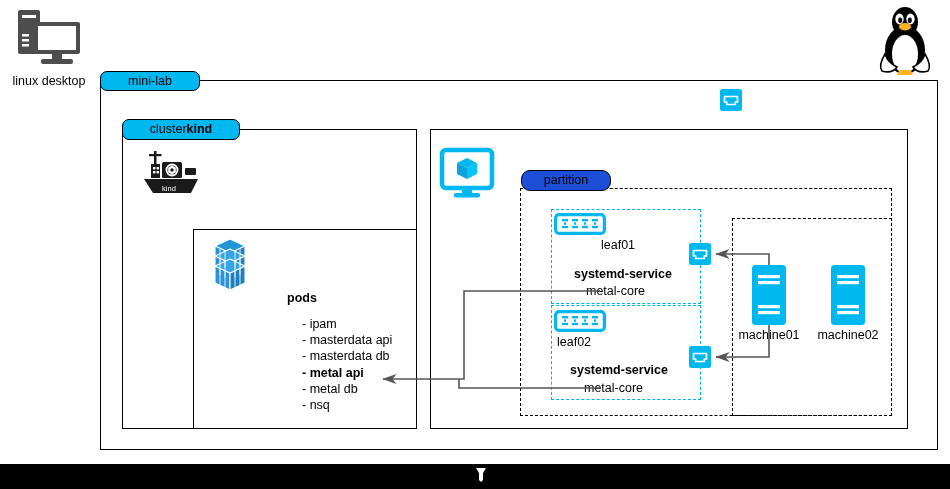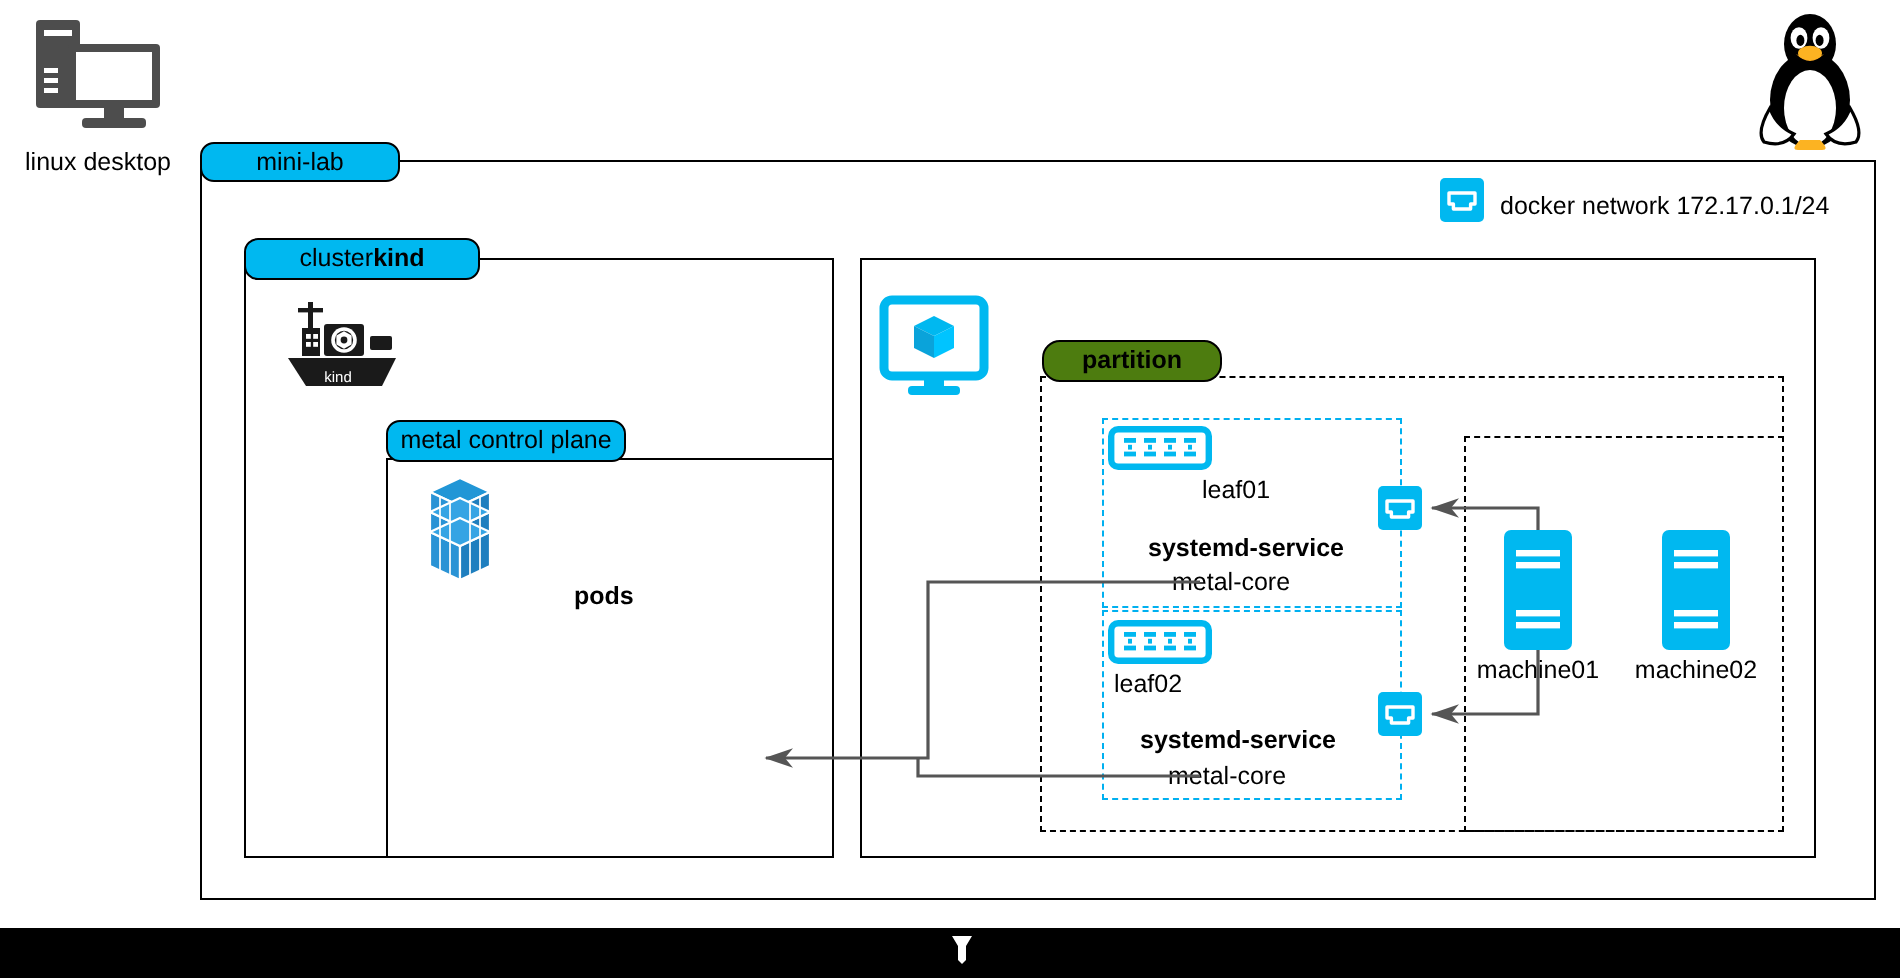--- a/index.html
+++ b/index.html
@@ -23,25 +23,24 @@
     display:flex;align-items:center;justify-content:center;
     font-size:12.5px;line-height:1;color:#000;
     padding:0 10px;white-space:nowrap;
   }
   .tab b{font-weight:bold;}
   .tab .lead{font-weight:normal;}
   .tab.bold{font-weight:bold;}
 
   
   .pill{
-    background:#4d7c0f;border:1.5px solid #000;border-radius:9px;
+    background:#1d4ed8;border:1.5px solid #000;border-radius:9px;
     display:flex;align-items:center;justify-content:center;
     font-size:12.5px;line-height:1;color:#000;white-space:nowrap;
     padding:0 9px;
-    font-weight:bold;
   }
 
   .txt{font-size:12.5px;line-height:15px;white-space:nowrap;}
   .txt.b{font-weight:bold;}
   .txt.c{text-align:center;}
 
   .podlist{font-size:12.5px;line-height:16.2px;white-space:nowrap;}
   .podlist div.bold{font-weight:bold;}
 
   svg{display:block;overflow:visible;}
@@ -86,21 +85,20 @@
 
   <div class="abs frame" style="left:100px;top:80px;width:838px;height:370px;"></div>
   <div class="abs tab" style="left:100px;top:71px;width:100px;height:20px;">mini-lab</div>
 
   <div class="abs" style="left:720px;top:89px;width:22px;height:22px;">
     <svg width="22" height="22" viewBox="0 0 22 22">
       <rect x="0" y="0" width="22" height="22" rx="2.5" fill="#00b8f0"></rect>
       <path d="M4.5 7.5 h13 v5.5 l-2.2 0 v2.5 h-8.6 v-2.5 l-2.2 0z" fill="none" stroke="#fff" stroke-width="1.7" stroke-linejoin="round"></path>
     </svg>
   </div>
-  <div class="abs txt" style="left:750px;top:96px;">docker network 172.17.0.1/24</div>
 
   <div class="abs frame" style="left:122px;top:129px;width:295px;height:300px;"></div>
   <div class="abs tab" style="left:122px;top:119px;width:118px;height:21px;">
     <span class="lead">cluster </span>
       <b>kind</b>
   </div>
 
   <div class="abs" style="left:140px;top:148px;width:72px;height:52px;">
     <svg width="72" height="52" viewBox="0 0 72 52">
       <rect x="14" y="3" width="2.5" height="14" fill="#1a1a1a"></rect>
@@ -115,21 +113,20 @@
       <circle cx="32" cy="22" r="4.6" fill="#1a1a1a"></circle>
       <path d="M32 17.6 l3.8 2.2 v4.4 l-3.8 2.2 l-3.8 -2.2 v-4.4z" fill="#fff"></path>
       <circle cx="32" cy="22" r="1.7" fill="#1a1a1a"></circle>
       <rect x="45" y="20" width="11" height="7" rx="1" fill="#1a1a1a"></rect>
       <path d="M4 31 h54 l-7 14 h-38z" fill="#1a1a1a"></path>
       <text x="29" y="43" font-family="Liberation Sans, sans-serif" font-size="7.5" fill="#fff" text-anchor="middle">kind</text>
     </svg>
   </div>
 
   <div class="abs frame" style="left:193px;top:229px;width:224px;height:200px;"></div>
-  <div class="abs tab bold" style="left:193px;top:210px;width:120px;height:21px;font-weight:normal;">metal control plane</div>
 
   <div class="abs" style="left:201px;top:236px;width:58px;height:58px;">
     <svg width="58" height="58" viewBox="0 0 58 58">
       <g fill="#2196d6" stroke="#fff" stroke-width="1.1">
         <path d="M29 3 L44 10 L29 17 L14 10z"></path>
         <path d="M14 10 L29 17 L29 34 L14 27z" fill="#2a93d5"></path>
         <path d="M44 10 L44 27 L29 34 L29 17z" fill="#1f7fbf"></path>
         <path d="M14 20 L29 27 L29 44 L14 37z" fill="#2a93d5"></path>
         <path d="M44 20 L44 37 L29 44 L29 27z" fill="#1f7fbf"></path>
         <path d="M14 30 L29 37 L29 54 L14 47z" fill="#2a93d5"></path>
@@ -142,20 +139,28 @@
         <path d="M34 31.6 L34 14.6 M39 29.3 L39 12.3"></path>
         <path d="M19 22.3 L19 39.3 M24 24.6 L24 41.6"></path>
         <path d="M34 41.6 L34 24.6 M39 39.3 L39 22.3"></path>
         <path d="M19 32.3 L19 49.3 M24 34.6 L24 51.6"></path>
         <path d="M34 51.6 L34 34.6 M39 49.3 L39 32.3"></path>
       </g>
     </svg>
   </div>
 
   <div class="abs txt b" style="left:287px;top:291px;">pods</div>
+  <div class="abs podlist" style="left:302px;top:316px;">
+    <div>- ipam</div>
+    <div>- masterdata api</div>
+    <div>- masterdata db</div>
+    <div class="bold">- metal api</div>
+    <div>- metal db</div>
+    <div>- nsq</div>
+  </div>
 
   <div class="abs frame" style="left:430px;top:129px;width:478px;height:300px;"></div>
 
   <div class="abs" style="left:440px;top:148px;width:54px;height:52px;">
     <svg width="54" height="52" viewBox="0 0 54 52">
       <rect x="2" y="2" width="50" height="38" rx="4" fill="none" stroke="#00b8f0" stroke-width="4.5"></rect>
       <g>
         <path d="M27 10 L37 15 L27 20 L17 15z" fill="#00b8f0"></path>
         <path d="M17 15 L27 20 L27 31 L17 26z" fill="#0aa3da"></path>
         <path d="M37 15 L37 26 L27 31 L27 20z" fill="#00c4ff"></path>

